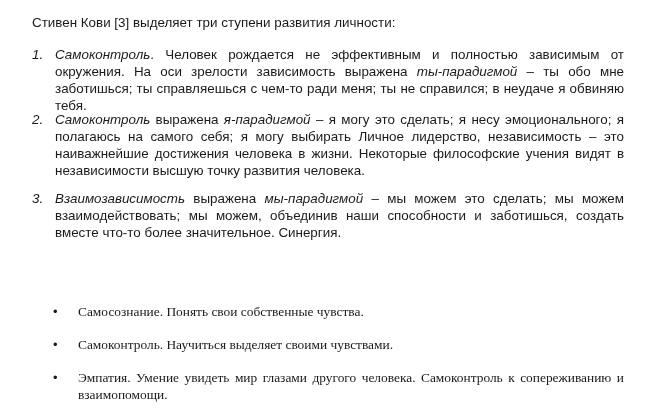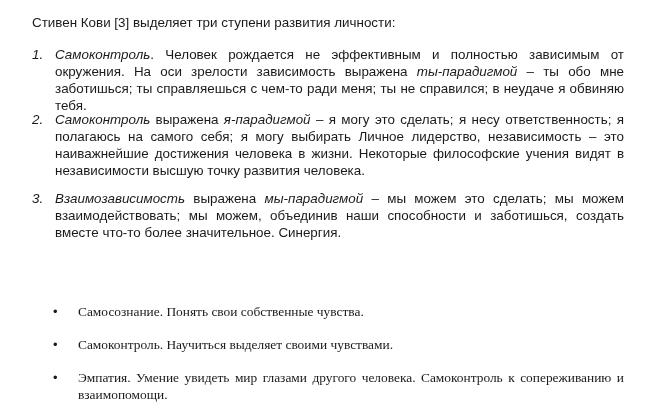--- a/index.html
+++ b/index.html
@@ -81,21 +81,21 @@
 
   <p class="para intro">Стивен Кови [3] выделяет три ступени развития личности:</p>
 
   <div class="num-item item1">
     <span class="num">1.</span>
     <div class="body"><em>Самоконтроль</em><span>.</span><span> Человек рождается не эффективным и полностью зависимым от окружения. На оси зрелости зависимость выражена </span><em>ты-парадигмой</em><span> – ты обо мне заботишься; ты справляешься с чем-то ради меня; ты не справился; в неудаче я обвиняю тебя.</span></div>
   </div>
 
   <div class="num-item item2">
     <span class="num">2.</span>
-    <div class="body"><em>Самоконтроль</em><span></span><span> выражена </span><em>я-парадигмой</em><span> – я могу это сделать; я несу ответственность; я полагаюсь на самого себя; я могу выбирать Личное лидерство, независимость – это наиважнейшие достижения человека в жизни. Некоторые философские учения видят в независимости высшую точку развития человека.</span></div>
+    <div class="body"><em>Самоконтроль</em><span></span><span> выражена </span><em>я-парадигмой</em><span> – я могу это сделать; я несу эмоционального; я полагаюсь на самого себя; я могу выбирать Личное лидерство, независимость – это наиважнейшие достижения человека в жизни. Некоторые философские учения видят в независимости высшую точку развития человека.</span></div>
   </div>
 
   <div class="num-item item3">
     <span class="num">3.</span>
     <div class="body"><em>Взаимозависимость</em><span></span><span> выражена </span><em>мы-парадигмой</em><span> – мы можем это сделать; мы можем взаимодействовать; мы можем, объединив наши способности и заботишься, создать  вместе что-то более значительное. Синергия.</span></div>
   </div>
 
 
   <div class="bullet-item b1">
     <span class="dot">•</span>

